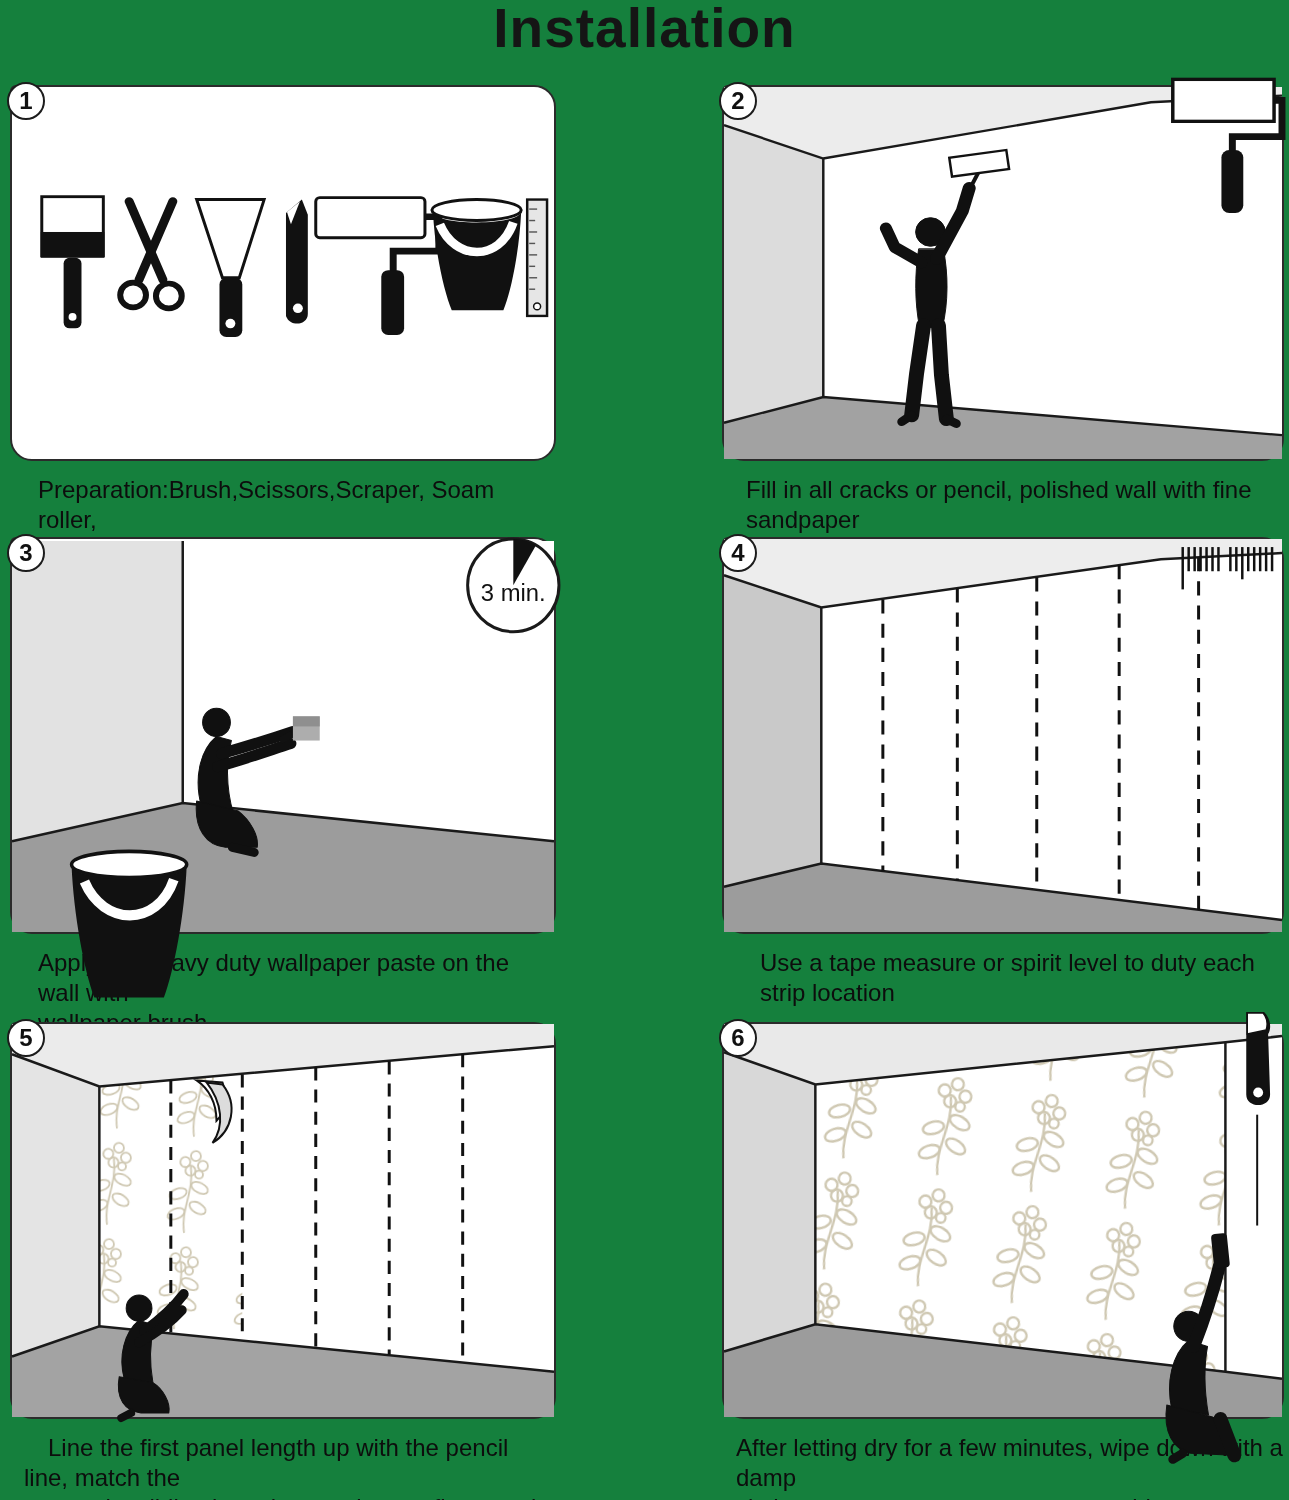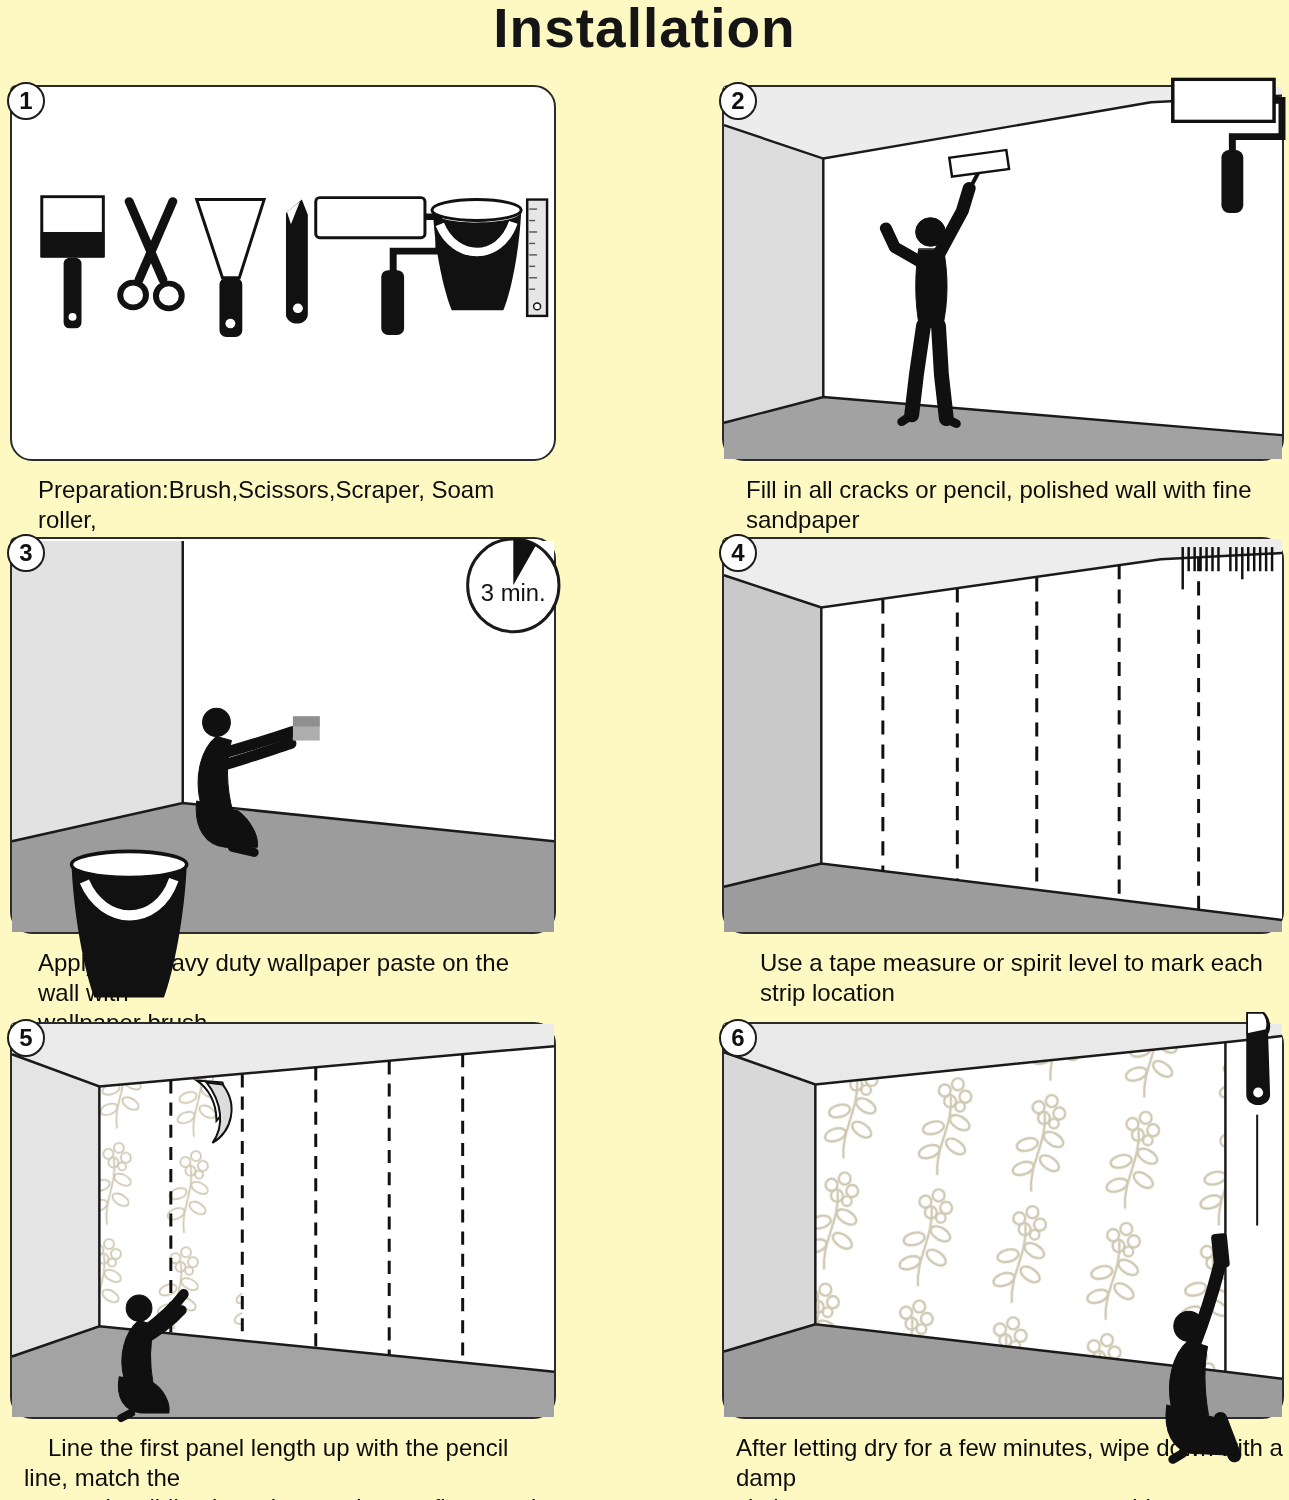--- a/index.html
+++ b/index.html
@@ -1,16 +1,16 @@
 <!DOCTYPE html>
 <html><head>
 <meta charset="utf-8">
 <style>
   html,body{margin:0;padding:0;background:#fff;}
-  .page{position:relative;width:1289px;height:1500px;background:#fef9c3;overflow:hidden;
+  .page{position:relative;width:1289px;height:1500px;background:#15803d;overflow:hidden;
         font-family:"Liberation Sans",sans-serif;color:#111;}
   .page-title{position:absolute;top:-4px;left:0;right:0;margin:0;text-align:center;
         font-size:55px;font-weight:bold;letter-spacing:1px;color:#151515;}
   .cell{position:absolute;}
   .c1{left:10px;top:85px;width:546px;}
   .c2{left:722px;top:85px;width:562px;}
   .c3{left:10px;top:537px;width:546px;}
   .c4{left:722px;top:537px;width:562px;}
   .c5{left:10px;top:1022px;width:546px;}
   .c6{left:722px;top:1022px;width:562px;}
@@ -222,21 +222,21 @@
             <line x1="516" y1="8" x2="516" y2="32"></line>
           <line x1="522" y1="8" x2="522" y2="40"></line>
             <line x1="528" y1="8" x2="528" y2="32"></line>
           <line x1="534" y1="8" x2="534" y2="32"></line>
             <line x1="540" y1="8" x2="540" y2="32"></line>
           <line x1="546" y1="8" x2="546" y2="32"></line>
             <line x1="552" y1="8" x2="552" y2="32"></line>
         </g>
       </svg>
     </div>
-    <p class="caption">Use a tape measure or spirit level to mark each strip location</p>
+    <p class="caption">Use a tape measure or spirit level to duty each strip location</p>
   </section>
 
   <section class="cell c5">
     <div class="panel ph398">
       <div class="stepnum">
         <span>5</span>
       </div>
       <svg viewBox="0 0 546 390" preserveAspectRatio="none">
         <defs>
           <pattern id="floralA" width="78" height="96" patternUnits="userSpaceOnUse" patternTransform="rotate(6)">

